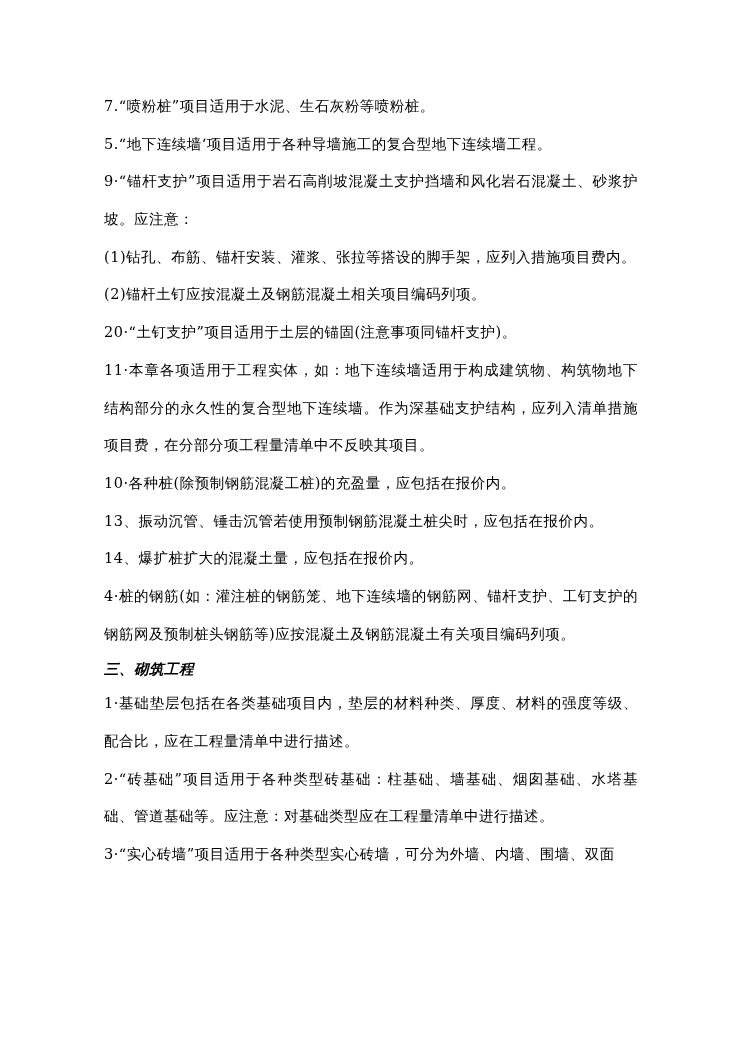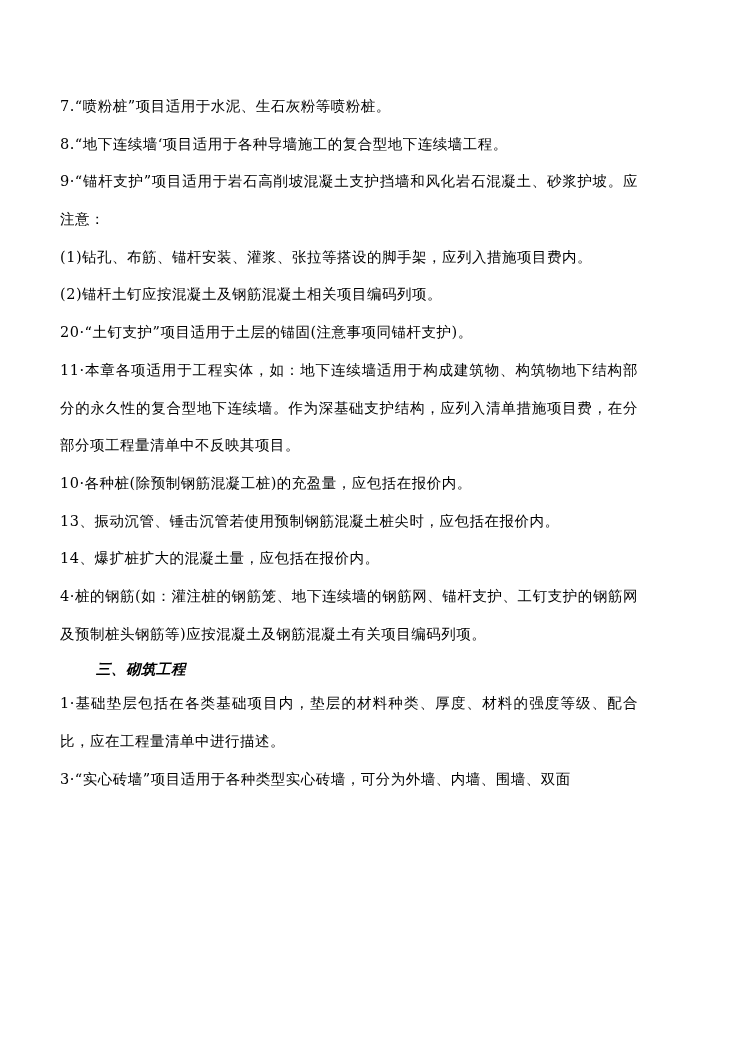--- a/index.html
+++ b/index.html
@@ -11,54 +11,54 @@
     width: 744px;
     height: 1052px;
     overflow: hidden;
     font-family: "DejaVu Serif", "Liberation Serif", serif;
     color: #000000;
   }
   .page {
     box-sizing: border-box;
     width: 744px;
     height: 1052px;
-    padding: 88px 106px 60px 60px;
+    padding: 88px 106px 60px 104px;
     background: #ffffff;
   }
   .doc-body p {
     margin: 0;
     padding: 0;
     font-size: 14.5px;
     line-height: 2.6;
     text-align: justify;
     text-justify: inter-ideograph;
     letter-spacing: 0.5px;
     word-break: break-all;
   }
   .doc-body p.heading {
     font-weight: bold;
     font-style: italic;
     text-align: left;
     line-height: 2.2;
-    margin-left: 36px;
   }
 </style>
 </head>
 <body>
 
 <div class="page">
   <div class="doc-body">
       <p>7.“喷粉桩”项目适用于水泥、生石灰粉等喷粉桩。</p>
-      <p>8.“地下连续墙‘项目适用于各种导墙施工的复合型地下连续墙工程。</p>
+      <p>5.“地下连续墙‘项目适用于各种导墙施工的复合型地下连续墙工程。</p>
       <p>9·“锚杆支护”项目适用于岩石高削坡混凝土支护挡墙和风化岩石混凝土、砂浆护坡。应注意：</p>
       <p>(1)钻孔、布筋、锚杆安装、灌浆、张拉等搭设的脚手架，应列入措施项目费内。</p>
       <p>(2)锚杆土钉应按混凝土及钢筋混凝土相关项目编码列项。</p>
       <p>20·“土钉支护”项目适用于土层的锚固(注意事项同锚杆支护)。</p>
       <p>11·本章各项适用于工程实体，如：地下连续墙适用于构成建筑物、构筑物地下结构部分的永久性的复合型地下连续墙。作为深基础支护结构，应列入清单措施项目费，在分部分项工程量清单中不反映其项目。</p>
       <p>10·各种桩(除预制钢筋混凝工桩)的充盈量，应包括在报价内。</p>
       <p>13、振动沉管、锤击沉管若使用预制钢筋混凝土桩尖时，应包括在报价内。</p>
       <p>14、爆扩桩扩大的混凝土量，应包括在报价内。</p>
       <p>4·桩的钢筋(如：灌注桩的钢筋笼、地下连续墙的钢筋网、锚杆支护、工钉支护的钢筋网及预制桩头钢筋等)应按混凝土及钢筋混凝土有关项目编码列项。</p>
       <p class="heading">三、砌筑工程</p>
       <p>1·基础垫层包括在各类基础项目内，垫层的材料种类、厚度、材料的强度等级、配合比，应在工程量清单中进行描述。</p>
+      <p>2·“砖基础”项目适用于各种类型砖基础：柱基础、墙基础、烟囱基础、水塔基础、管道基础等。应注意：对基础类型应在工程量清单中进行描述。</p>
       <p>3·“实心砖墙”项目适用于各种类型实心砖墙，可分为外墙、内墙、围墙、双面</p>
     </div>
 </div>
 
 </body></html>

